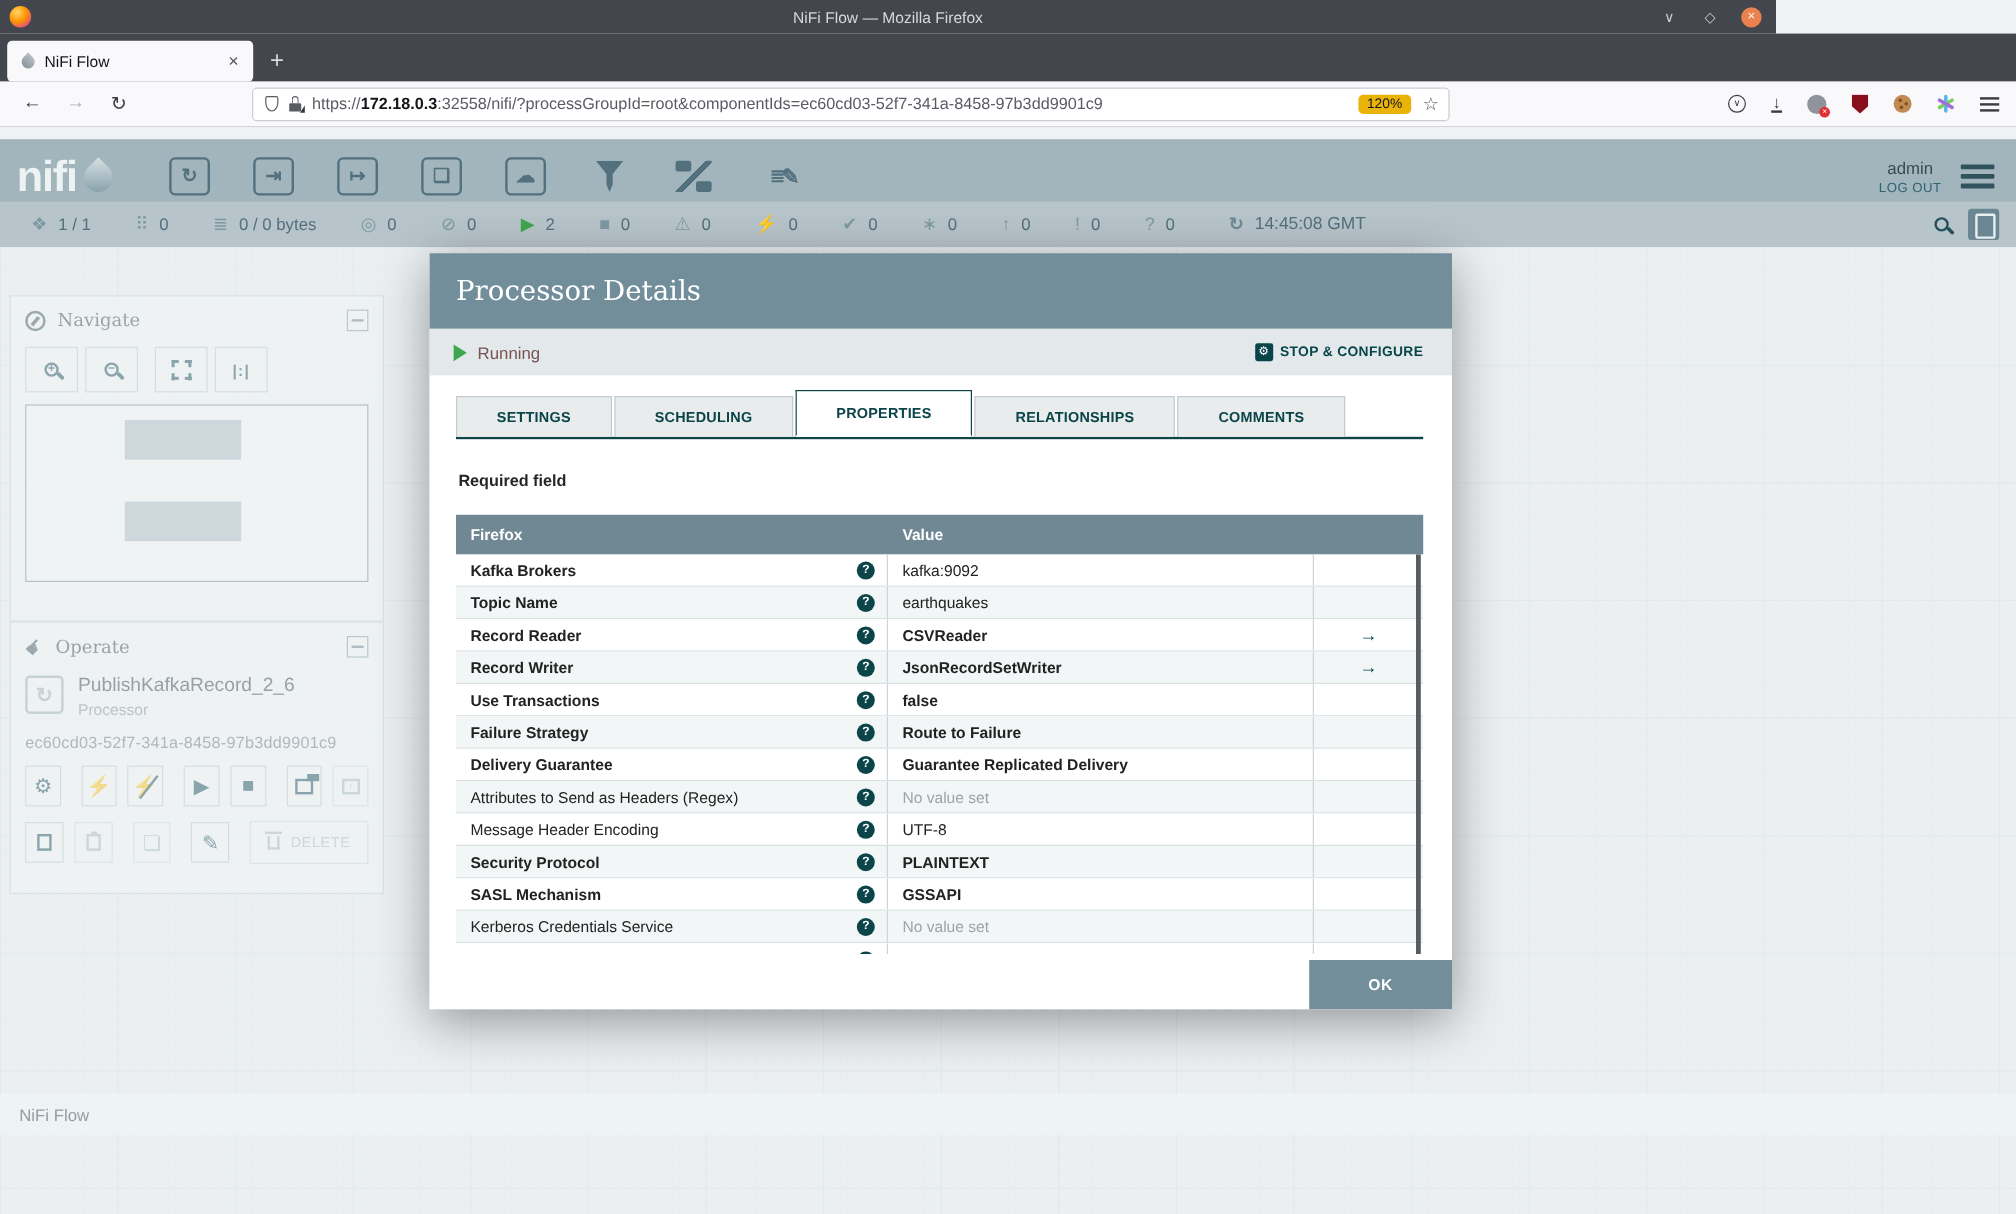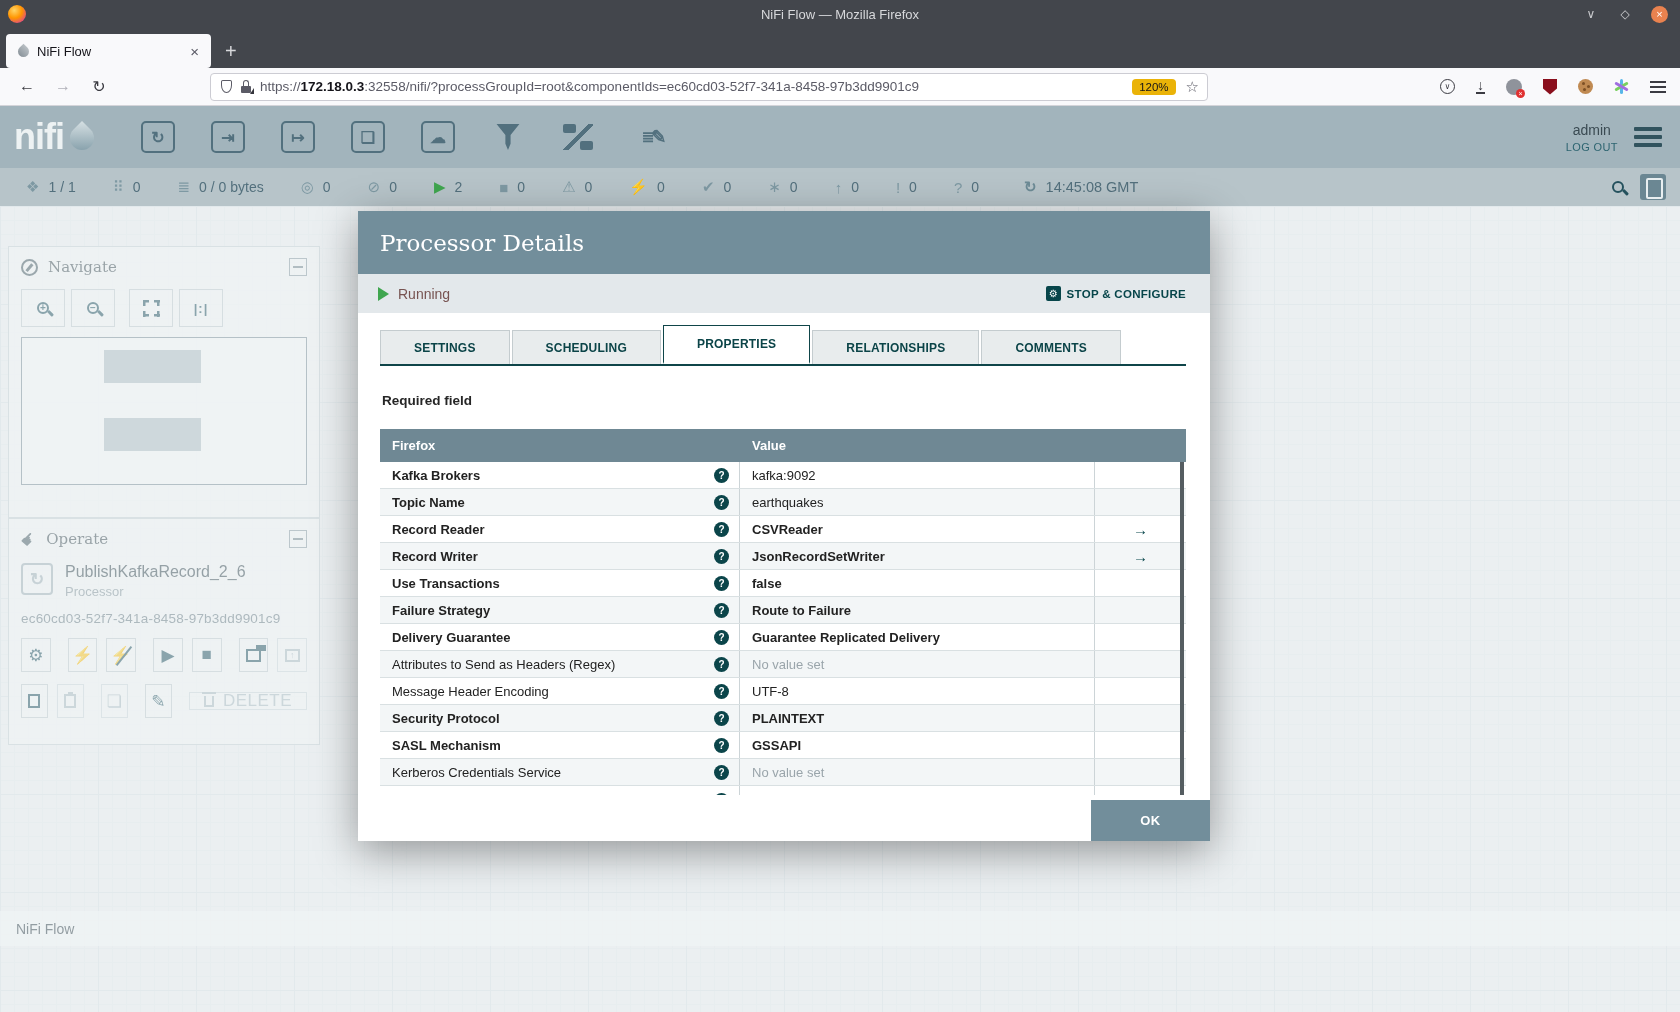--- a/index.html
+++ b/index.html
@@ -1,21 +1,21 @@
 <!DOCTYPE html>
 <html><head>
 <meta charset="utf-8">
 <title>NiFi Flow — Mozilla Firefox</title>
 <style>
   * { margin:0; padding:0; box-sizing:border-box; }
   html,body { width:1680px; height:1012px; overflow:hidden; }
   body { font-family:"Liberation Sans", sans-serif; background:#f0f3f5; position:relative; }
 
   
-  .titlebar { position:absolute; top:0; left:0; width:1680px; height:28px; background:#43464c; display:flex; align-items:center; }
+  .titlebar { position:absolute; top:0; left:0; width:1480px; height:28px; background:#43464c; display:flex; align-items:center; }
   .ff-logo { width:18px; height:18px; border-radius:50%; margin-left:8px;
     background:radial-gradient(circle at 35% 30%, #ffd567, #ff9500 45%, #e3517a 78%, #b5007f); }
   .win-title { position:absolute; left:0; right:0; text-align:center; color:#d7d8db; font-size:13px; }
   .win-controls { position:absolute; right:12px; top:0; height:28px; display:flex; align-items:center; gap:18px; }
   .wc { color:#c9cacd; font-size:12px; width:16px; text-align:center; cursor:default; }
   .wc-close { width:17px; height:17px; border-radius:50%; background:#e9824f; color:#fff; font-size:11px; line-height:17px; }
 
   .tabstrip { position:absolute; top:28px; left:0; width:1680px; height:40px; background:#43464c; display:flex; align-items:flex-end; }
   .tab { width:205px; height:34px; margin-left:6px; background:#f9f9fb; border-radius:4px; display:flex; align-items:center; padding:0 8px; }
   .tab-fav { width:11px; height:11px; background:linear-gradient(#b9bfc4,#8b949b); border-radius:0 50% 50% 50%; transform:rotate(45deg); margin:0 8px 0 4px; flex:none; }
@@ -47,21 +47,21 @@
   .cookie { width:15px; height:15px; background:#c08a52; border-radius:50%; position:relative; }
   .cookie::before { content:""; position:absolute; left:4px; top:3px; width:3px; height:3px; border-radius:50%; background:#7d5026; box-shadow:5px 3px 0 #7d5026, 1px 6px 0 #7d5026; }
   .spark { position:relative; width:3px; height:15px; background:#58b6e8; border-radius:2px; margin:0 6px; }
   .spark::before, .spark::after { content:""; position:absolute; left:0; top:0; width:3px; height:15px; border-radius:2px; }
   .spark::before { background:#7ad05e; transform:rotate(60deg); }
   .spark::after { background:#a06ee0; transform:rotate(-60deg); }
   .burger { display:inline-block; width:16px; }
   .burger i { display:block; height:2px; background:#3b3b42; margin:3px 0; }
 
   
-  .nifi-header { position:absolute; top:106px; left:0; width:1680px; height:62px; background:#a2b4bc; display:flex; align-items:center; }
+  .nifi-header { position:absolute; top:116px; left:0; width:1680px; height:62px; background:#a2b4bc; display:flex; align-items:center; }
   .nifi-logo { display:flex; align-items:center; margin-left:14px; }
   .nifi-word { font-size:36px; font-weight:bold; color:#edf2f3; letter-spacing:-1px; line-height:1; }
   .nifi-drop { width:24px; height:24px; margin:2px 0 0 6px; background:linear-gradient(135deg,#d6e0e3,#7c98a4); border-radius:0 50% 50% 50%; transform:rotate(45deg); }
   .tools { display:flex; align-items:center; gap:30px; margin-left:44px; color:#52707e; }
   .tool { width:40px; height:40px; display:flex; align-items:center; justify-content:center; }
   .frame { width:34px; height:32px; border:2.5px solid #52707e; border-radius:5px; display:flex; align-items:center; justify-content:center; font-size:16px; font-weight:bold; color:#52707e; }
   .funnel-shape { width:26px; height:26px; background:#52707e; clip-path:polygon(6% 0,94% 0,60% 42%,60% 76%,50% 100%,40% 76%,40% 42%); }
   .tmpl { position:relative; width:30px; height:26px; background:linear-gradient(135deg, transparent 45%, #52707e 45%, #52707e 56%, transparent 56%); }
   .tmpl::before { content:""; position:absolute; left:0; top:0; width:13px; height:9px; background:#52707e; border-radius:2px; }
   .tmpl::after { content:""; position:absolute; right:0; bottom:0; width:13px; height:9px; background:#52707e; border-radius:2px; }
@@ -138,21 +138,21 @@
   .ob.dis { color:#b3c2c9; border-color:#d3dde0; }
   .slashline::after { content:""; position:absolute; width:2px; height:24px; background:#2f5d6b; left:55%; top:5px; transform:rotate(38deg); }
   .saveic { width:15px; height:13px; border:2px solid #2f5d6b; position:relative; }
   .saveic::after { content:""; position:absolute; right:-7px; top:-6px; width:10px; height:6px; background:#2f5d6b; }
   .uplic { width:15px; height:13px; border:2px solid #b3c2c9; text-align:center; }
   .uplic::after { content:"↑"; font-size:9px; color:#b3c2c9; line-height:9px; display:block; }
   .copyic { width:12px; height:14px; border:2px solid #2f5d6b; position:relative; background:rgba(247,250,250,0.9); }
   .copyic::before { content:""; position:absolute; left:-7px; top:3px; width:12px; height:14px; border:2px solid #2f5d6b; background:rgba(247,250,250,0.9); z-index:-1; }
   .pasteic { width:12px; height:14px; border:2px solid #b3c2c9; position:relative; }
   .pasteic::before { content:""; position:absolute; left:2px; top:-4px; width:5px; height:3px; background:#b3c2c9; }
-  .del-btn { height:18px; border:1px solid #d3dde0; display:flex; align-items:center; padding:0 14px; gap:9px; color:#b3c2c9; font-size:17px; letter-spacing:0.5px; margin-left:8px; }
+  .del-btn { height:36px; border:1px solid #d3dde0; display:flex; align-items:center; padding:0 14px; gap:9px; color:#b3c2c9; font-size:12px; letter-spacing:0.5px; margin-left:8px; }
   .trash { width:10px; height:11px; border:2px solid #b3c2c9; border-top:none; position:relative; }
   .trash::before { content:""; position:absolute; left:-4px; top:-4px; width:14px; height:2px; background:#b3c2c9; }
 
   .breadcrumb-bar { position:absolute; left:0; bottom:66px; width:1680px; height:35px; background:rgba(250,252,252,0.75); display:flex; align-items:center; padding-left:16px; }
   .breadcrumb-text { font-size:14px; color:#3f4e56; }
 
   .glasspane { position:absolute; top:206px; left:0; width:1680px; height:806px; background:rgba(229,236,238,0.5); z-index:40; }
 
   
   .dialog { position:absolute; top:211px; left:358px; width:852px; height:630px; z-index:60; box-shadow:0 10px 40px rgba(0,0,0,0.38); background:#fff; }

